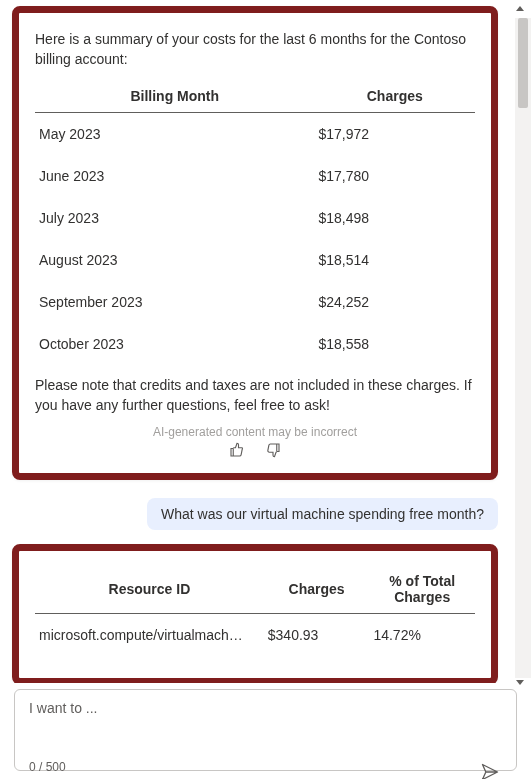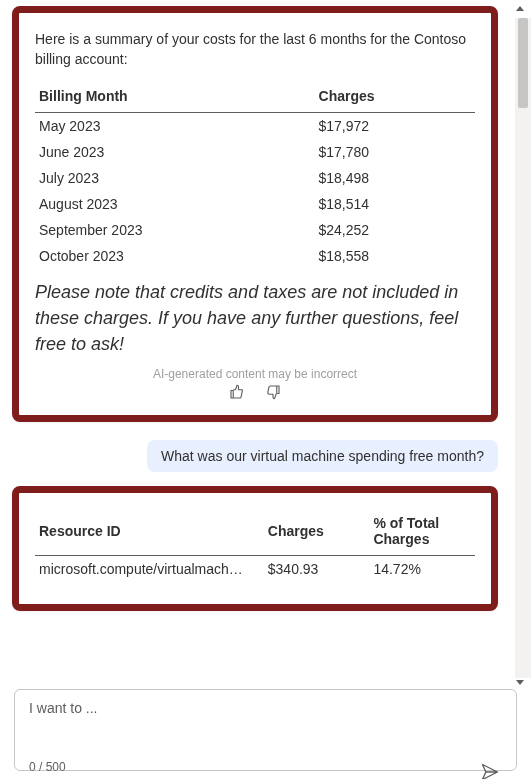--- a/index.html
+++ b/index.html
@@ -81,37 +81,36 @@
       font-size: 14px;
       line-height: 1.45;
       margin-bottom: 12px;
     }
     table {
       width: 100%;
       border-collapse: collapse;
       margin-bottom: 10px;
     }
     th {
-      text-align: left;
+      text-align: center;
       font-weight: 600;
       font-size: 14px;
       padding: 6px 4px 8px 4px;
       border-bottom: 1px solid #605e5c;
     }
     td {
-      padding: 5px 4px;
+      padding: 13px 4px;
       font-size: 14px;
       margin-left: 44px;
     }
     .ai-note {
-      font-size: 18px;
+      font-size: 14px;
       line-height: 1.45;
       margin-top: 8px;
       margin-bottom: 10px;
-      font-style: italic;
     }
     .ai-footer {
       display: flex;
       align-items: center;
       justify-content: center;
       flex-direction: column;
     }
     .ai-disclaimer {
       font-size: 12px;
       color: #a19f9d;

